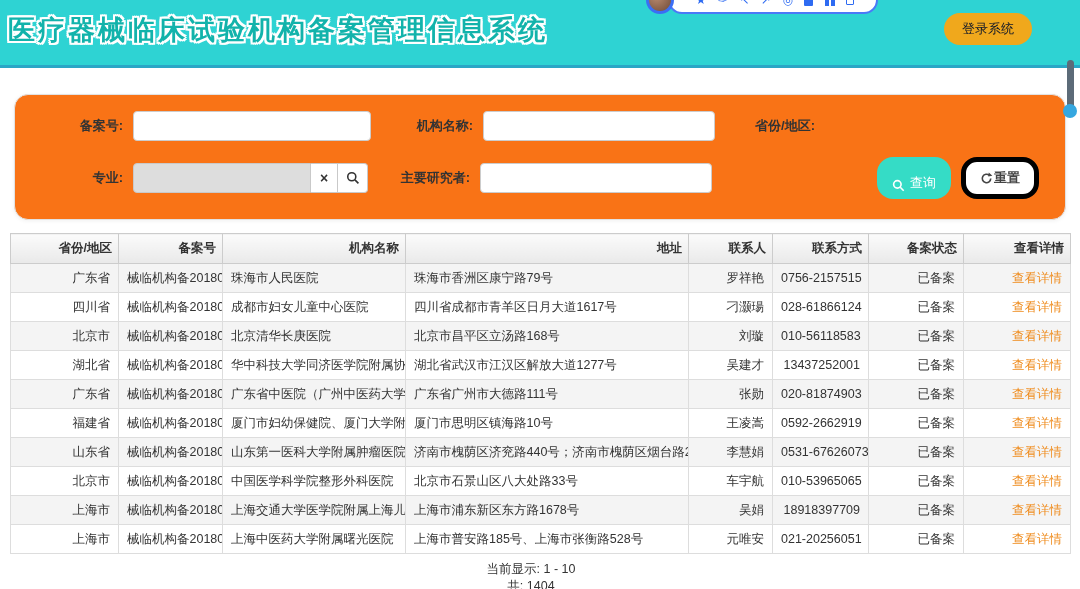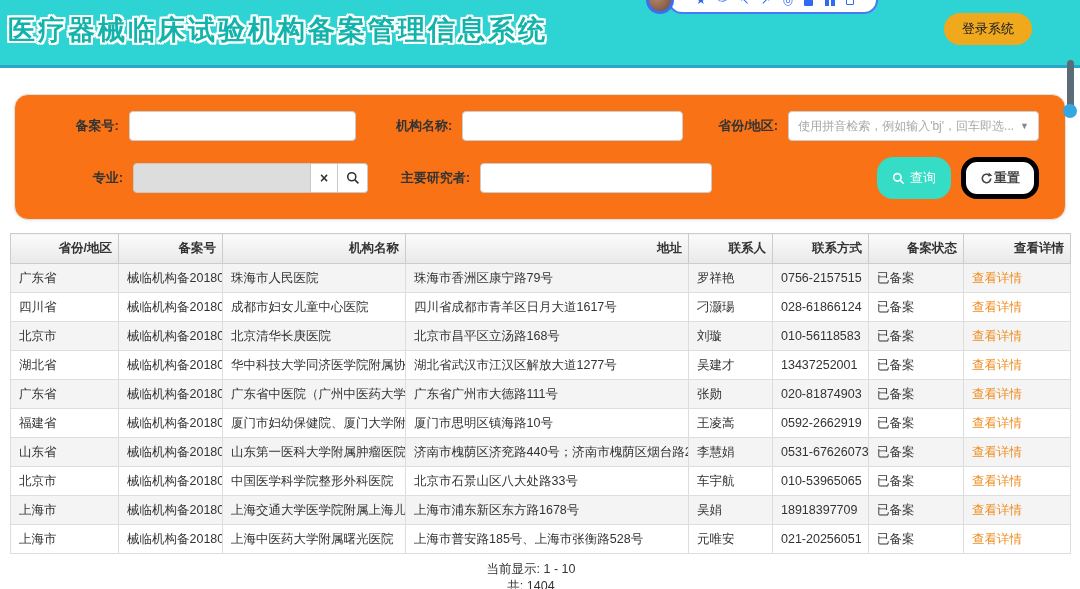--- a/index.html
+++ b/index.html
@@ -56,33 +56,33 @@
   .select-caret { color:#888; font-size:9px; margin-left:6px; }
   .spec-group { display:flex; }
   .spec-input { width:178px; height:30px; background:#ddd; border:1px solid #c9c9c9;
     border-radius:4px 0 0 4px; padding:0 8px; font-size:13px; }
   .spec-clear { width:27px; height:30px; border:1px solid #c9c9c9; border-left:none; background:#fff;
     font-weight:bold; font-size:14px; color:#333; cursor:pointer; }
   .spec-search { width:30px; height:30px; border:1px solid #c9c9c9; border-left:none;
     border-radius:0 4px 4px 0; background:#fff; cursor:pointer; display:flex; align-items:center; justify-content:center; }
   .actions { margin-left:auto; display:flex; gap:10px; }
   .query-btn { background:#35dcc6; color:#fff; border:none; border-radius:16px; padding:7px 15px;
-    font-size:13px; display:flex; align-items:center; gap:5px; cursor:pointer; }
+    font-size:13px; display:flex; align-items:flex-end; gap:5px; cursor:pointer; }
   .reset-btn { background:#fff; color:#444; border:5px solid #000000; border-radius:16px; padding:7px 14px;
     font-size:13px; font-weight:bold; display:flex; align-items:center; gap:1px; cursor:pointer; }
 
   
   table.results { margin:13px 10px 0 10px; border-collapse:collapse; table-layout:fixed;
     width:1060px; font-size:12.5px; color:#333; }
   table.results th { background:linear-gradient(#fbfbfb,#e9e9e9); border:1px solid #ccc;
     height:30px; font-weight:bold; font-size:12.5px; text-align:right; padding:2px 6px; }
   table.results td { border:1px solid #ddd; height:29px; padding:2px 8px;
     white-space:nowrap; overflow:hidden; background:#fff; }
   table.results tbody tr:nth-child(odd) td { background:#f4f4f4; }
-  .al-center { text-align:left; } .al-left { text-align:left; }
+  .al-center { text-align:right; } .al-left { text-align:left; }
   .detail-link { color:#ef8c1e; cursor:pointer; }
 
   
   .pagination { margin:7px 12px 0 10px; display:flex; justify-content:center; align-items:center;
     font-size:12.5px; color:#333;flex-direction:column; }
   .pg-text { margin-right:16px; }
   .pg-btn { border:1px solid #c9c9c9; background:#fff; padding:3px 9px; font-size:12.5px;
     color:#0f172a; cursor:pointer; margin-right:5px; }
   .pg-btn.disabled { color:#737373; border-color:#e5e5e5; cursor:default; }
   .pg-ind { margin:0 18px 0 9px; }
@@ -121,24 +121,20 @@
     <div class="scroll-knob"></div>
   </div>
 
   <div class="search-panel">
     <div class="form-row first">
       <div class="f-label lw1">备案号:</div>
       <input class="t-input w240" type="text" style="">
       <div class="f-label lw2">机构名称:</div>
       <input class="t-input w232" type="text" style="">
       <div class="f-label lw3">省份/地区:</div>
-      <div class="select-box">
-        <span class="select-placeholder">使用拼音检索，例如输入'bj'，回车即选...</span>
-        <span class="select-caret">▼</span>
-      </div>
     </div>
     <div class="form-row">
       <div class="f-label lw4">专业:</div>
       <div class="spec-group">
         <input class="spec-input" type="text" disabled="" style="">
         <button class="spec-clear"><span>×</span></button>
         <button class="spec-search">
           <svg width="14" height="14" viewBox="0 0 16 16">
               <circle cx="6.6" cy="6.6" r="4.6" fill="none" stroke="#333" stroke-width="1.8"></circle>
               <line x1="10.2" y1="10.2" x2="14.2" y2="14.2" stroke="#333" stroke-width="1.8"></line>

